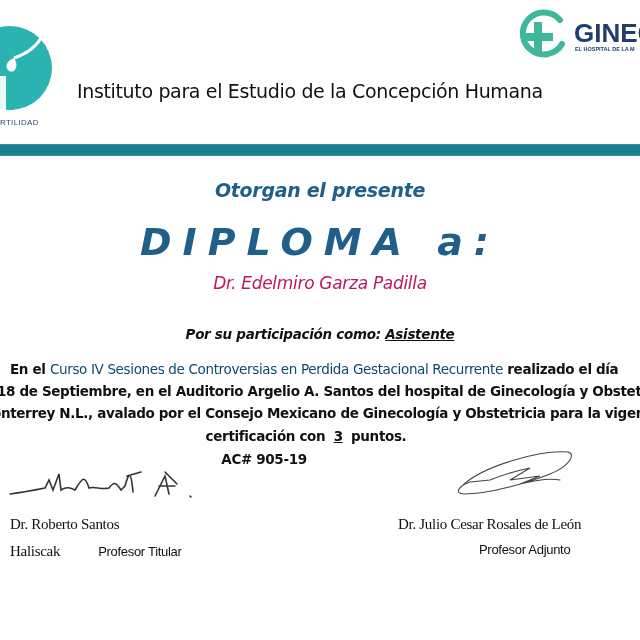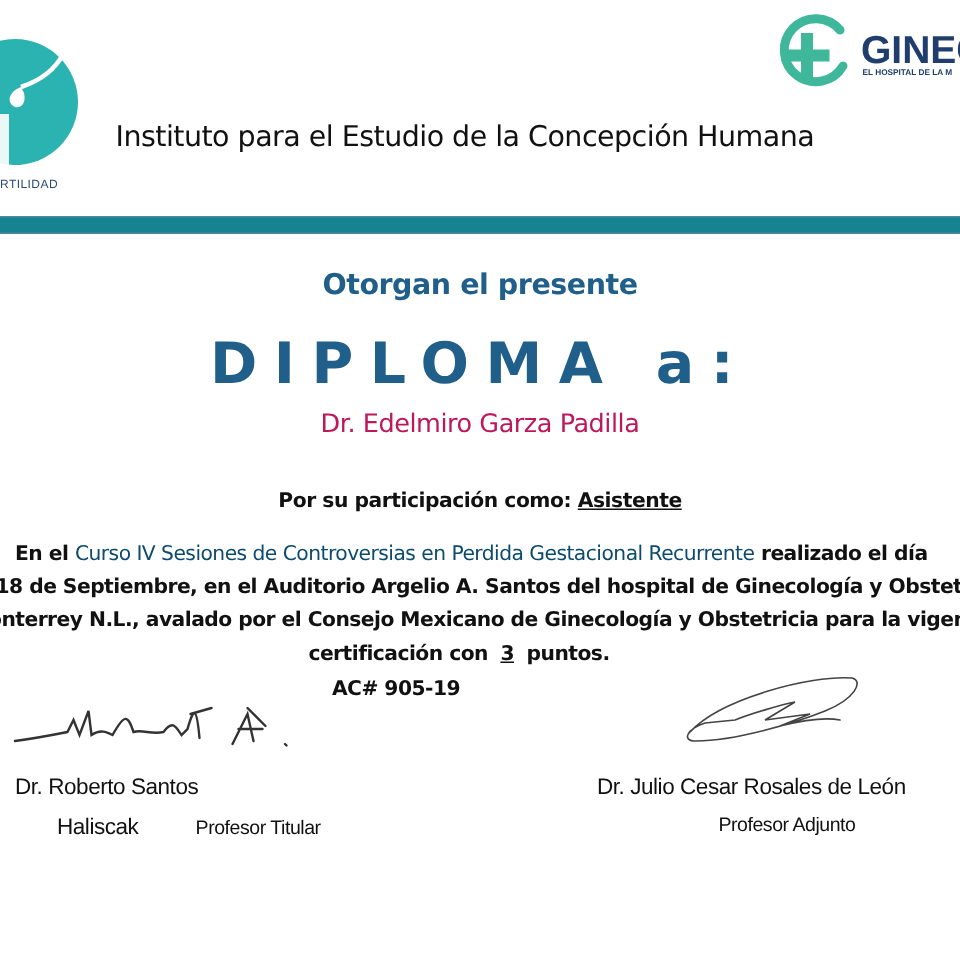--- a/index.html
+++ b/index.html
@@ -27,21 +27,21 @@
     }
     #logo-right-tag {
       left: 575px; top: 46px; font-size: 5.5px; font-weight: bold; color: #1f3e6e;
       white-space: nowrap; font-family: "Liberation Sans", sans-serif;
     }
     #top-bar {
       left: 0; top: 144px; width: 640px; height: 10px;
       background: #178391;
       border-top: 1px solid #4a8aa0; border-bottom: 1px solid #4a8aa0;
     }
-    .center { width: 640px; left: 0; text-align: center; }
+    .center { width: 640px; left: 0; text-align: center; font-style: italic; }
     #otorgan {
       top: 179px; font-size: 19px; font-weight: bold; color: #1f5f8a;
       font-family: "DejaVu Sans", sans-serif; letter-spacing: -0.3px;
     }
     #diploma {
       top: 220px; font-size: 38px; font-weight: bold; color: #1f5f8a;
       letter-spacing: 11px; font-family: "DejaVu Sans", sans-serif; text-align: center;
     }
     #recipient {
       top: 273px; font-size: 17px; color: #be185d;
@@ -60,27 +60,27 @@
     #line1 { top: 361px; left: 10px; }
     #line2 { top: 383px; left: -3px; }
     #line3 { top: 405px; left: -8px; }
     #line4 { top: 428px; left: 0; width: 612px; text-align: center; }
     #line5 { top: 451px; left: 0; width: 528px; text-align: center; }
     .points { text-decoration: underline; padding: 0 4px; }
     #sig-left { left: 5px; top: 466px; width: 195px; height: 38px; }
     #sig-right { left: 450px; top: 446px; width: 130px; height: 60px; }
     .signer-name {
       font-size: 15px; color: #111; white-space: nowrap;
-      font-family: Liberation Sans, sans-serif; letter-spacing: -0.3px;
+      font-family: Liberation Serif, serif; letter-spacing: -0.3px;
     }
     .signer-title { font-size: 13px; color: #111; white-space: nowrap;
       font-family: Liberation Sans, sans-serif; letter-spacing: -0.3px; margin-left: 33px; }
     #signer1-name { left: 10px; top: 516px; }
     #signer1-line2 { left: 10px; top: 541px; }
-    #signer1-line2 .big { font-size: 15px; margin-left: 28px; }
+    #signer1-line2 .big { font-size: 15px; }
     #signer2-name { left: 398px; top: 516px; }
     #signer2-title { left: 446px; top: 542px; }
   </style>
 </head>
 <body>
 
 <div class="abs" id="logo-left">
   <svg width="60" height="112" viewBox="0 0 60 112">
     <ellipse cx="10" cy="50" rx="42" ry="42" fill="#2bb3b1"></ellipse>
     <path d="M42 18 C36 30, 26 36, 14 40" stroke="#fff" stroke-width="3" fill="none"></path>

